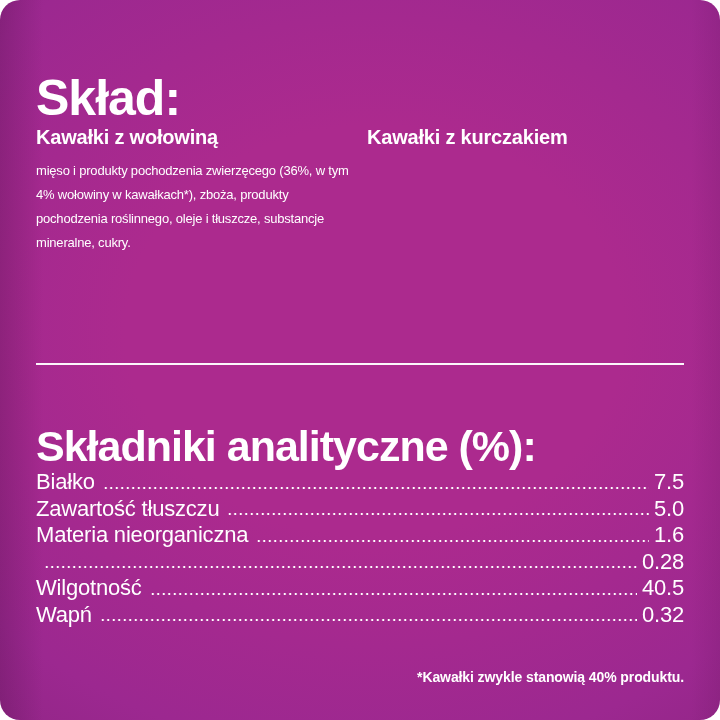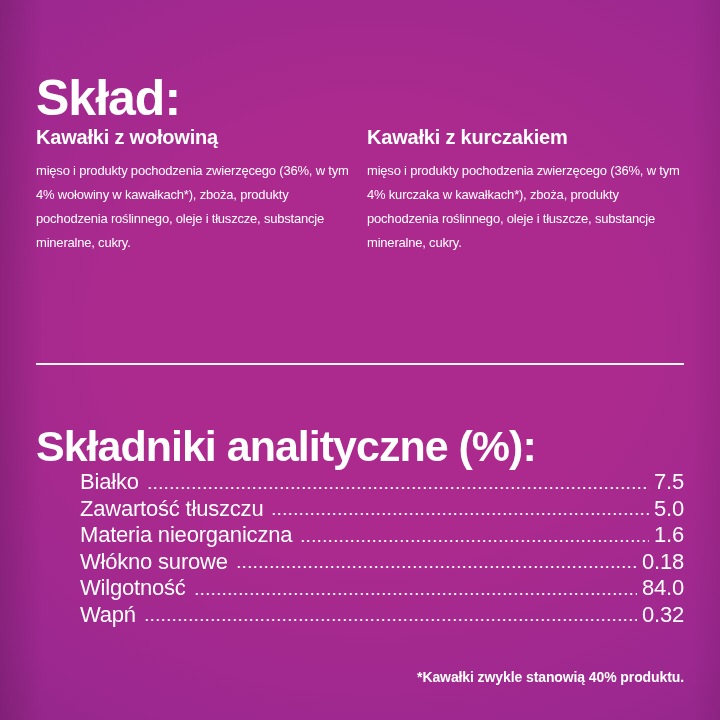--- a/index.html
+++ b/index.html
@@ -21,20 +21,21 @@
     width: 720px;
     height: 720px;
     overflow: hidden;
     background:
       linear-gradient(90deg, rgba(60,10,55,0.22) 0%, rgba(60,10,55,0) 6%, rgba(60,10,55,0) 96%, rgba(60,10,55,0.10) 100%),
       radial-gradient(ellipse 115% 95% at 52% 46%,
         var(--bg-center) 0%,
         var(--bg-center) 30%,
         var(--bg-mid) 62%,
         var(--bg-edge) 100%);
+    border-radius: 20px;
   }
   .page-title {
     position: absolute;
     left: 36px;
     top: 38px;
     font-size: 50px;
     line-height: 1.05;
     font-weight: 700;
     letter-spacing: -1px;
   }
@@ -85,21 +86,20 @@
   }
   .trow {
     display: flex;
     align-items: baseline;
     height: 26.5px;
     font-size: 22px;
     letter-spacing: -0.2px;
   }
   .tlabel {
     white-space: nowrap;
-    margin-left: 44px;
   }
   .leader {
     flex: 1;
     align-self: flex-end;
     height: 6px;
     margin: 0 5px 5px 8px;
     background-image: radial-gradient(circle, var(--text) 1.1px, rgba(255,255,255,0) 1.5px);
     background-size: 5.5px 6px;
     background-repeat: repeat-x;
     background-position: left bottom;
@@ -124,21 +124,20 @@
 
   <h1 class="page-title">Skład:</h1>
 
   <div class="cols">
     <div class="col">
       <div class="col-heading">Kawałki z wołowiną</div>
       <div class="col-body">mięso i produkty pochodzenia zwierzęcego (36%, w tym 4% wołowiny w kawałkach*), zboża, produkty pochodzenia roślinnego, oleje i tłuszcze, substancje mineralne, cukry.</div>
     </div>
     <div class="col">
       <div class="col-heading">Kawałki z kurczakiem</div>
-      <div class="col-body">mięso i produkty pochodzenia zwierzęcego (36%, w tym 4% kurczaka w kawałkach*), zboża, produkty pochodzenia roślinnego, oleje i tłuszcze, substancje mineralne, cukry.</div>
     </div>
   </div>
 
   <div class="divider"></div>
 
   <h2 class="analytic-title">Składniki analityczne (%):</h2>
 
   <div class="analytic-table">
     <div class="trow">
       <span class="tlabel">Białko</span>
@@ -149,28 +148,27 @@
       <span class="tlabel">Zawartość tłuszczu</span>
       <span class="leader"></span>
       <span class="tvalue">5.0</span>
     </div>
     <div class="trow">
       <span class="tlabel">Materia nieorganiczna</span>
       <span class="leader"></span>
       <span class="tvalue">1.6</span>
     </div>
     <div class="trow">
-      <span class="tlabel">Włókno surowe</span>
       <span class="leader"></span>
-      <span class="tvalue">0.18</span>
+      <span class="tvalue">0.28</span>
     </div>
     <div class="trow">
       <span class="tlabel">Wilgotność</span>
       <span class="leader"></span>
-      <span class="tvalue">84.0</span>
+      <span class="tvalue">40.5</span>
     </div>
     <div class="trow">
       <span class="tlabel">Wapń</span>
       <span class="leader"></span>
       <span class="tvalue">0.32</span>
     </div>
   </div>
 
   <div class="footnote">*Kawałki zwykle stanowią 40% produktu.</div>
 

